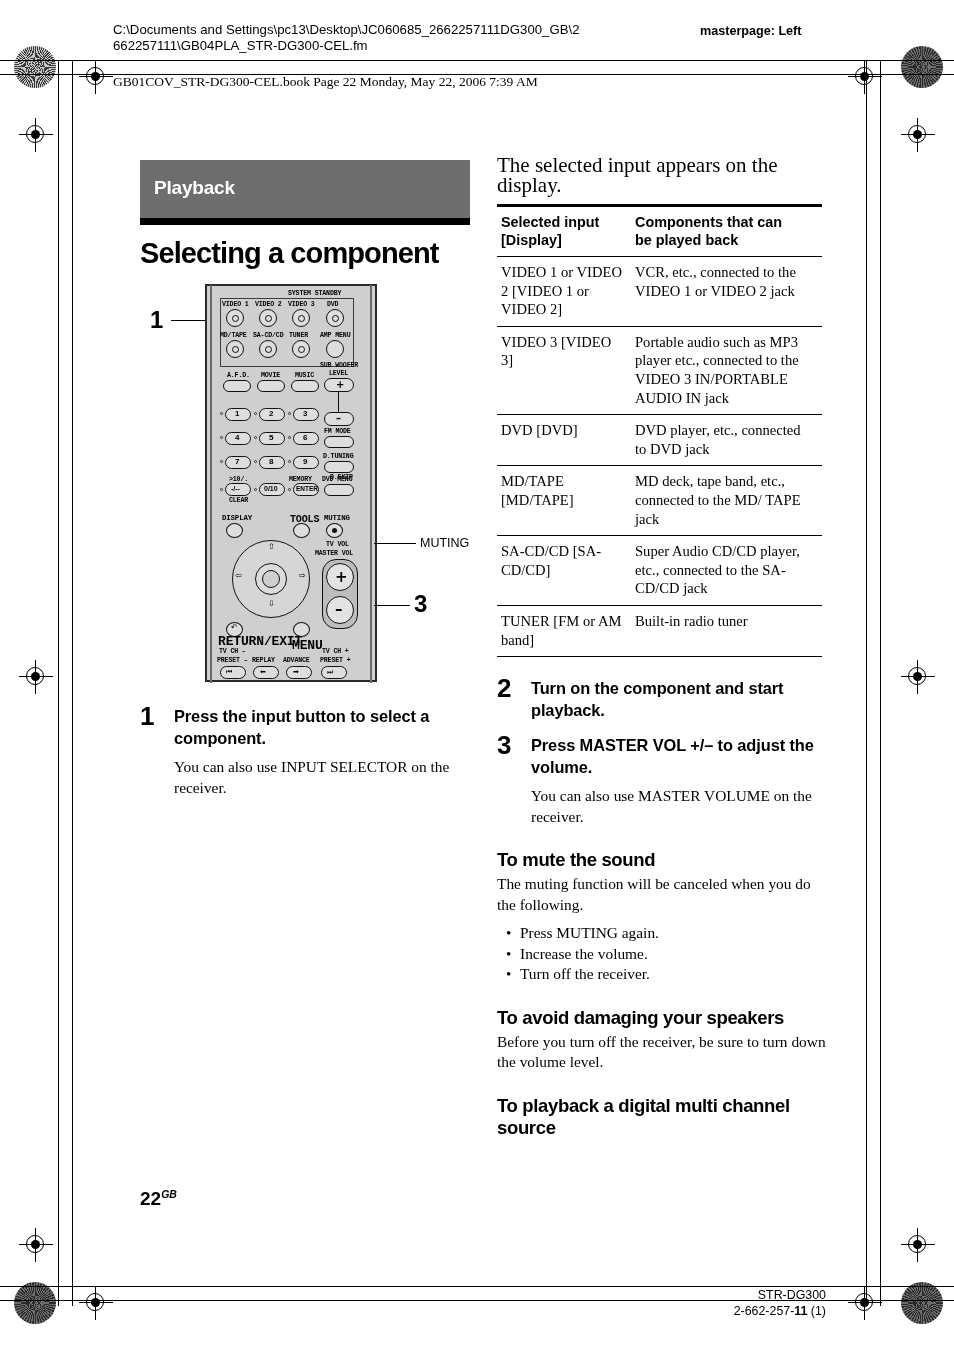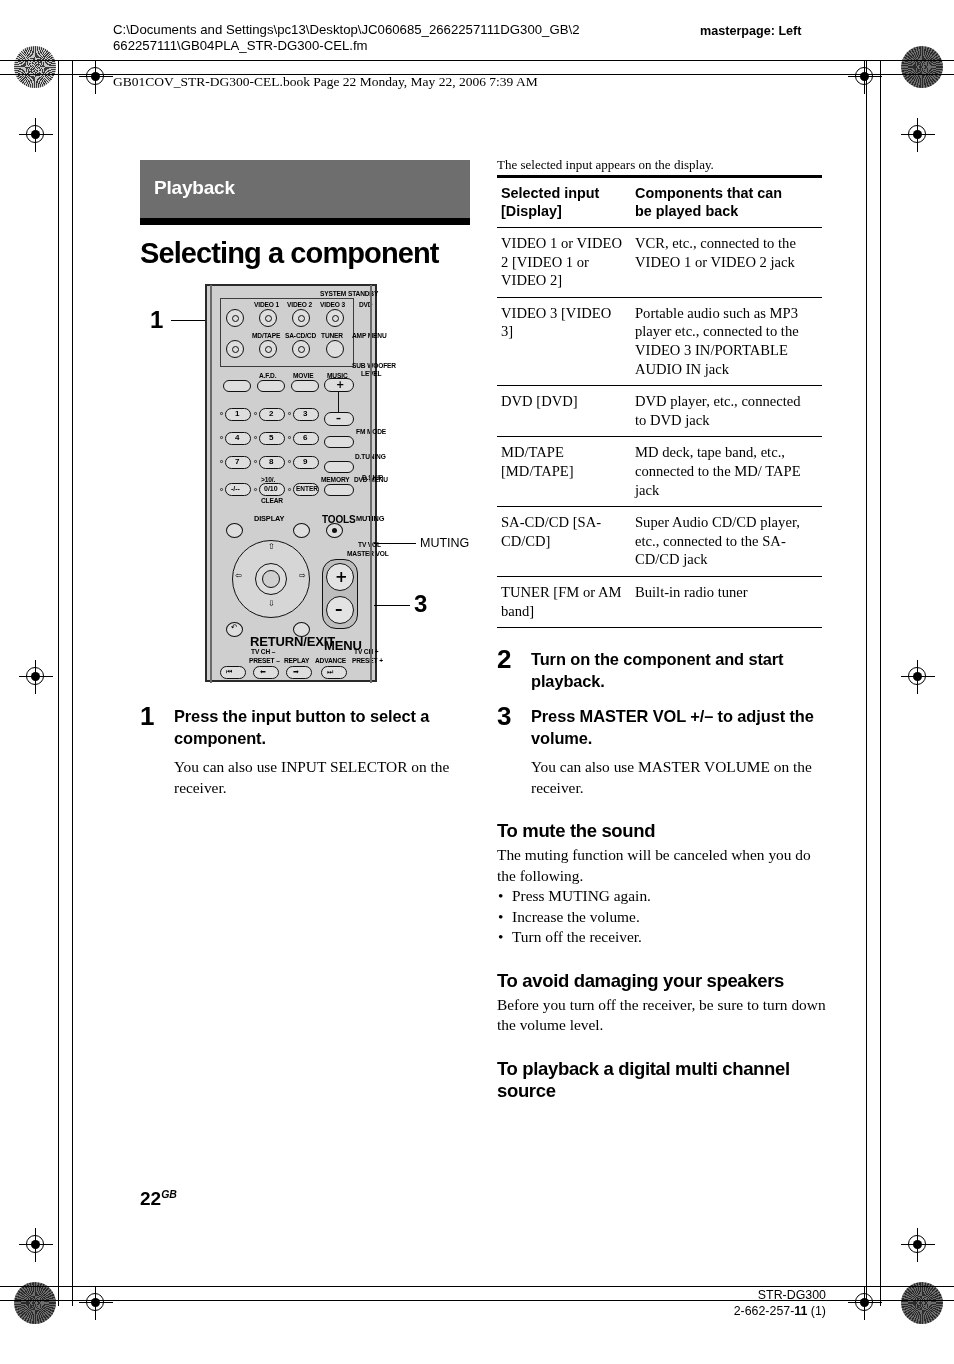--- a/index.html
+++ b/index.html
@@ -138,22 +138,23 @@
   .step-sub {
     font-family: "Liberation Serif", serif;
     font-size: 15.4px;
     line-height: 20.5px;
     margin-top: 8px;
   }
 
   
   .lead-line {
     font-family: "Liberation Serif", serif;
-    font-size: 13px;
+    font-size: 21px;
     line-height: 20px;
+    margin-bottom: 9px;
   }
 
   table.input-table {
     border-collapse: collapse;
     width: 325px;
     font-family: "Liberation Serif", serif;
     font-size: 14.6px;
     line-height: 18.6px;
   }
   table.input-table thead th {
@@ -182,21 +183,21 @@
     letter-spacing: -0.35px;
     margin: 22px 0 3px 0;
   }
   p.body {
     font-family: "Liberation Serif", serif;
     font-size: 15.4px;
     line-height: 20.5px;
     margin: 0;
   }
   ul.bullets {
-    margin: 0; padding: 0; list-style: none;
+    margin: 8px; padding: 0; list-style: none;
     font-family: "Liberation Serif", serif;
     font-size: 15.4px;
     line-height: 20.5px;
   }
   ul.bullets li { padding-left: 15px; position: relative; }
   ul.bullets li:before {
     content: "\2022"; position: absolute; left: 1px; top: 0;
   }
 
   
@@ -240,27 +241,26 @@
   }
   .rc-body:after {
     content: ""; position: absolute; right: 3px; top: -1px;
     width: 2px; height: 398px; background: #6a6a6a;
   }
   .rc-inner {
     position: absolute; left: 9px; top: 0; width: 154px; height: 398px;
   }
   .lbl {
     position: absolute;
-    font-family: Liberation Sans, sans-serif;
+    font-family: Liberation Mono, monospace;
     font-weight: bold;
     font-size: 6.6px;
     color: #000;
     white-space: nowrap;
     letter-spacing: -0.15px;
-    margin-left: 32px;
   }
   .rbtn {
     position: absolute;
     background: #dedede;
     border: 1.3px solid #111;
     box-sizing: border-box;
   }
   .rbtn.round { border-radius: 50%; }
   .rbtn.pill { border-radius: 10px; }
   .rbtn .ring {

